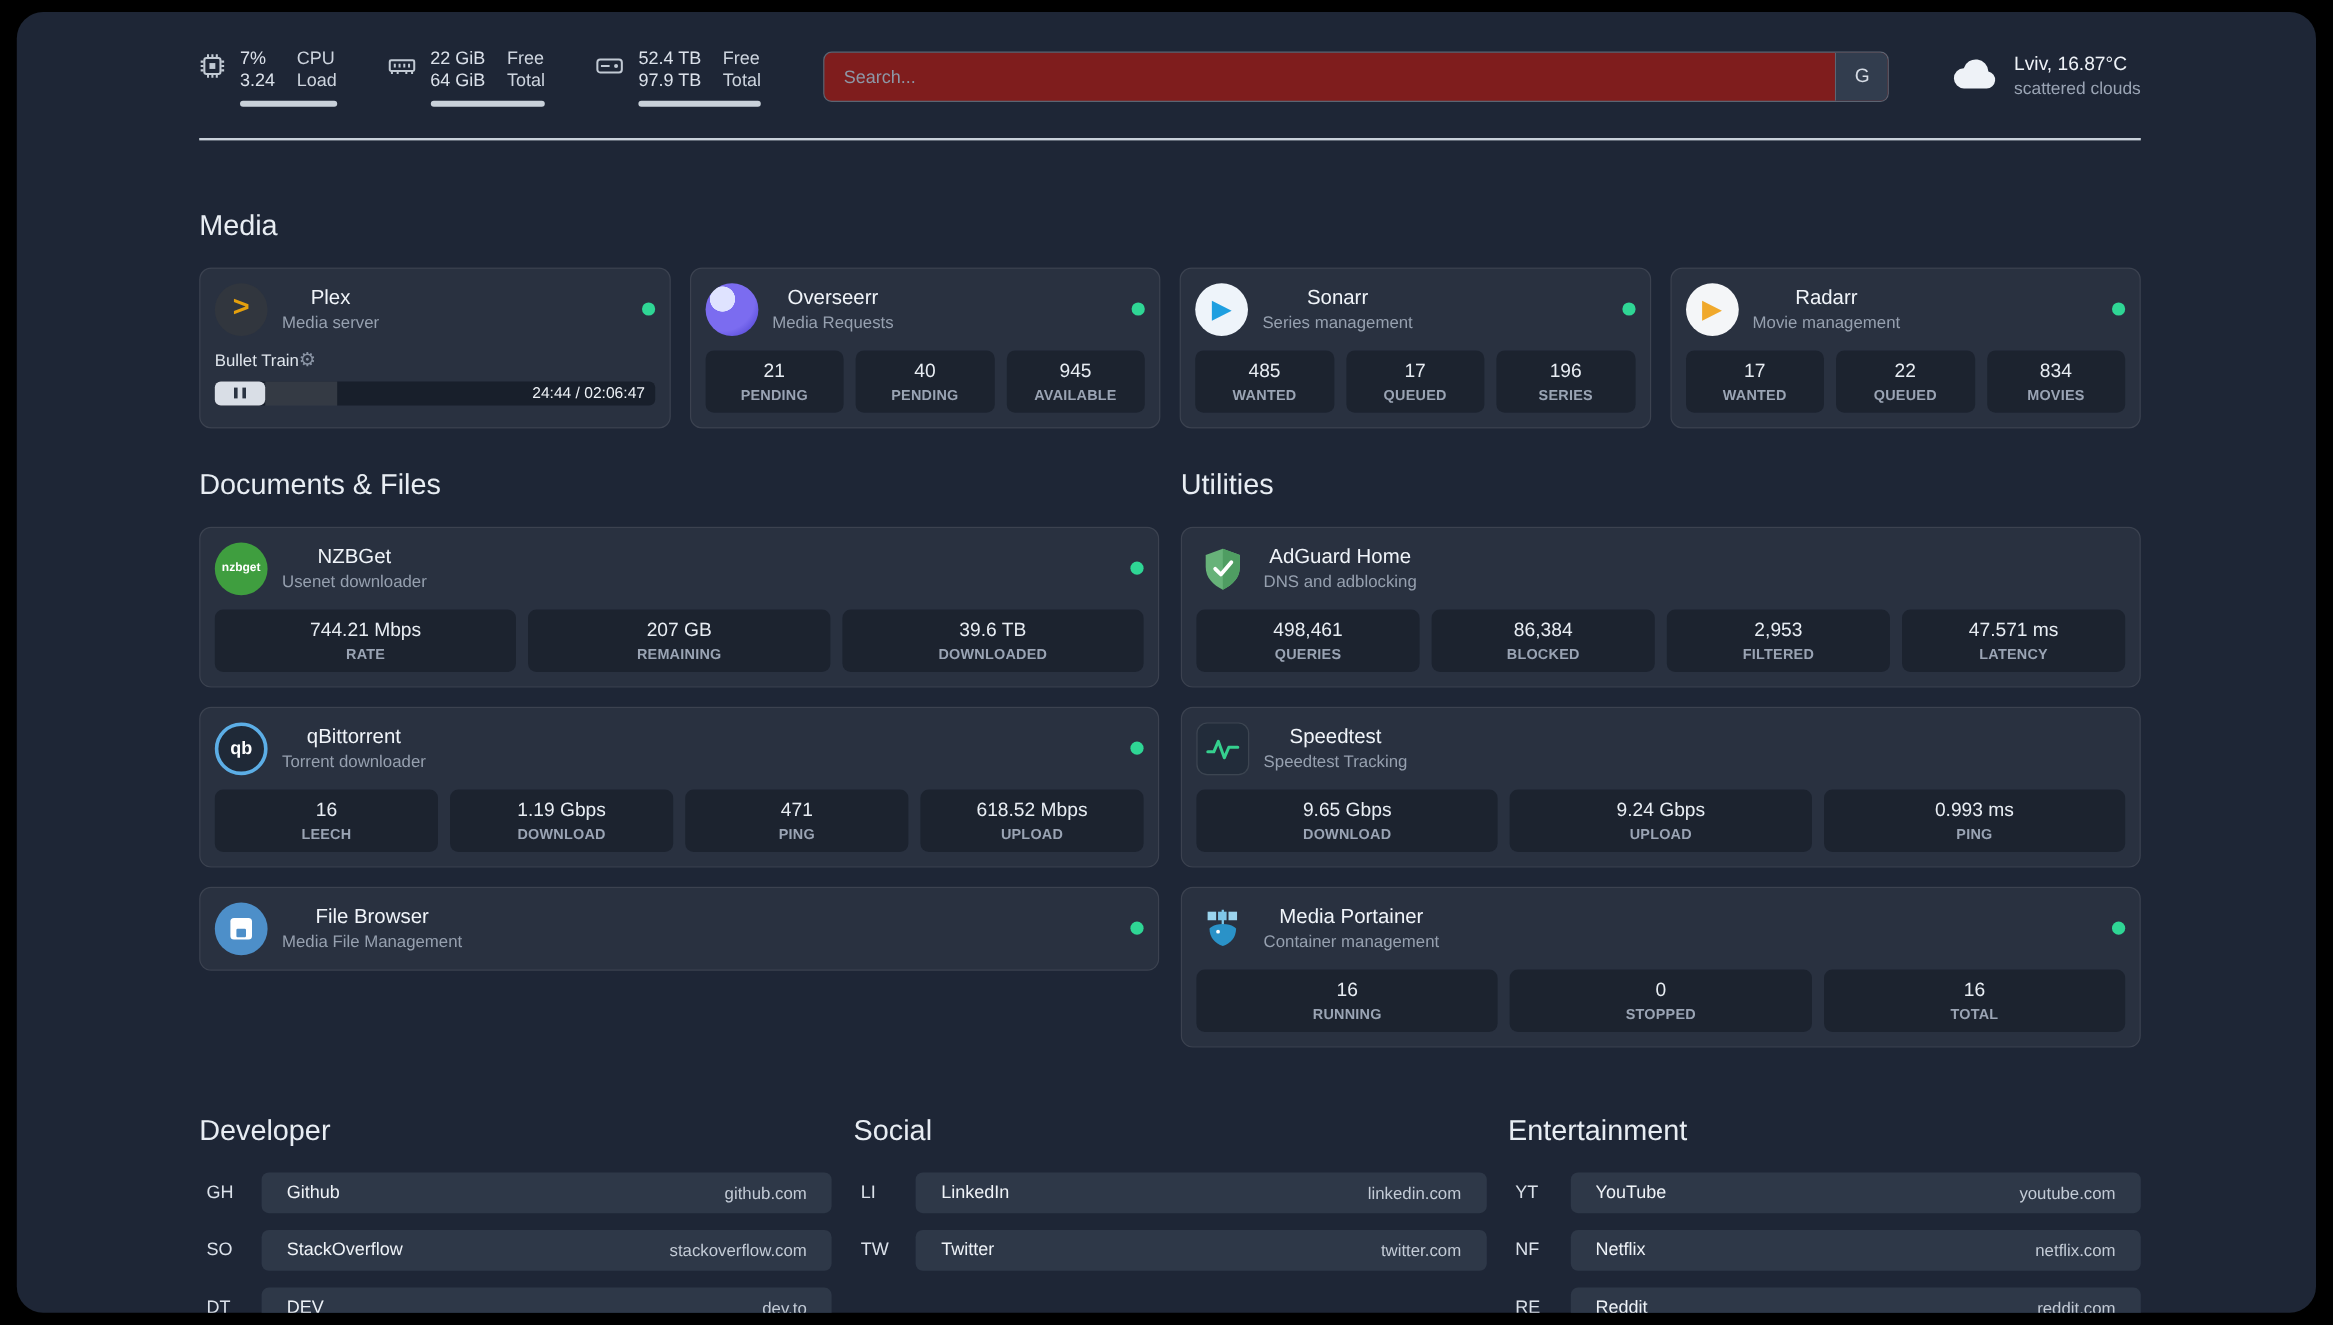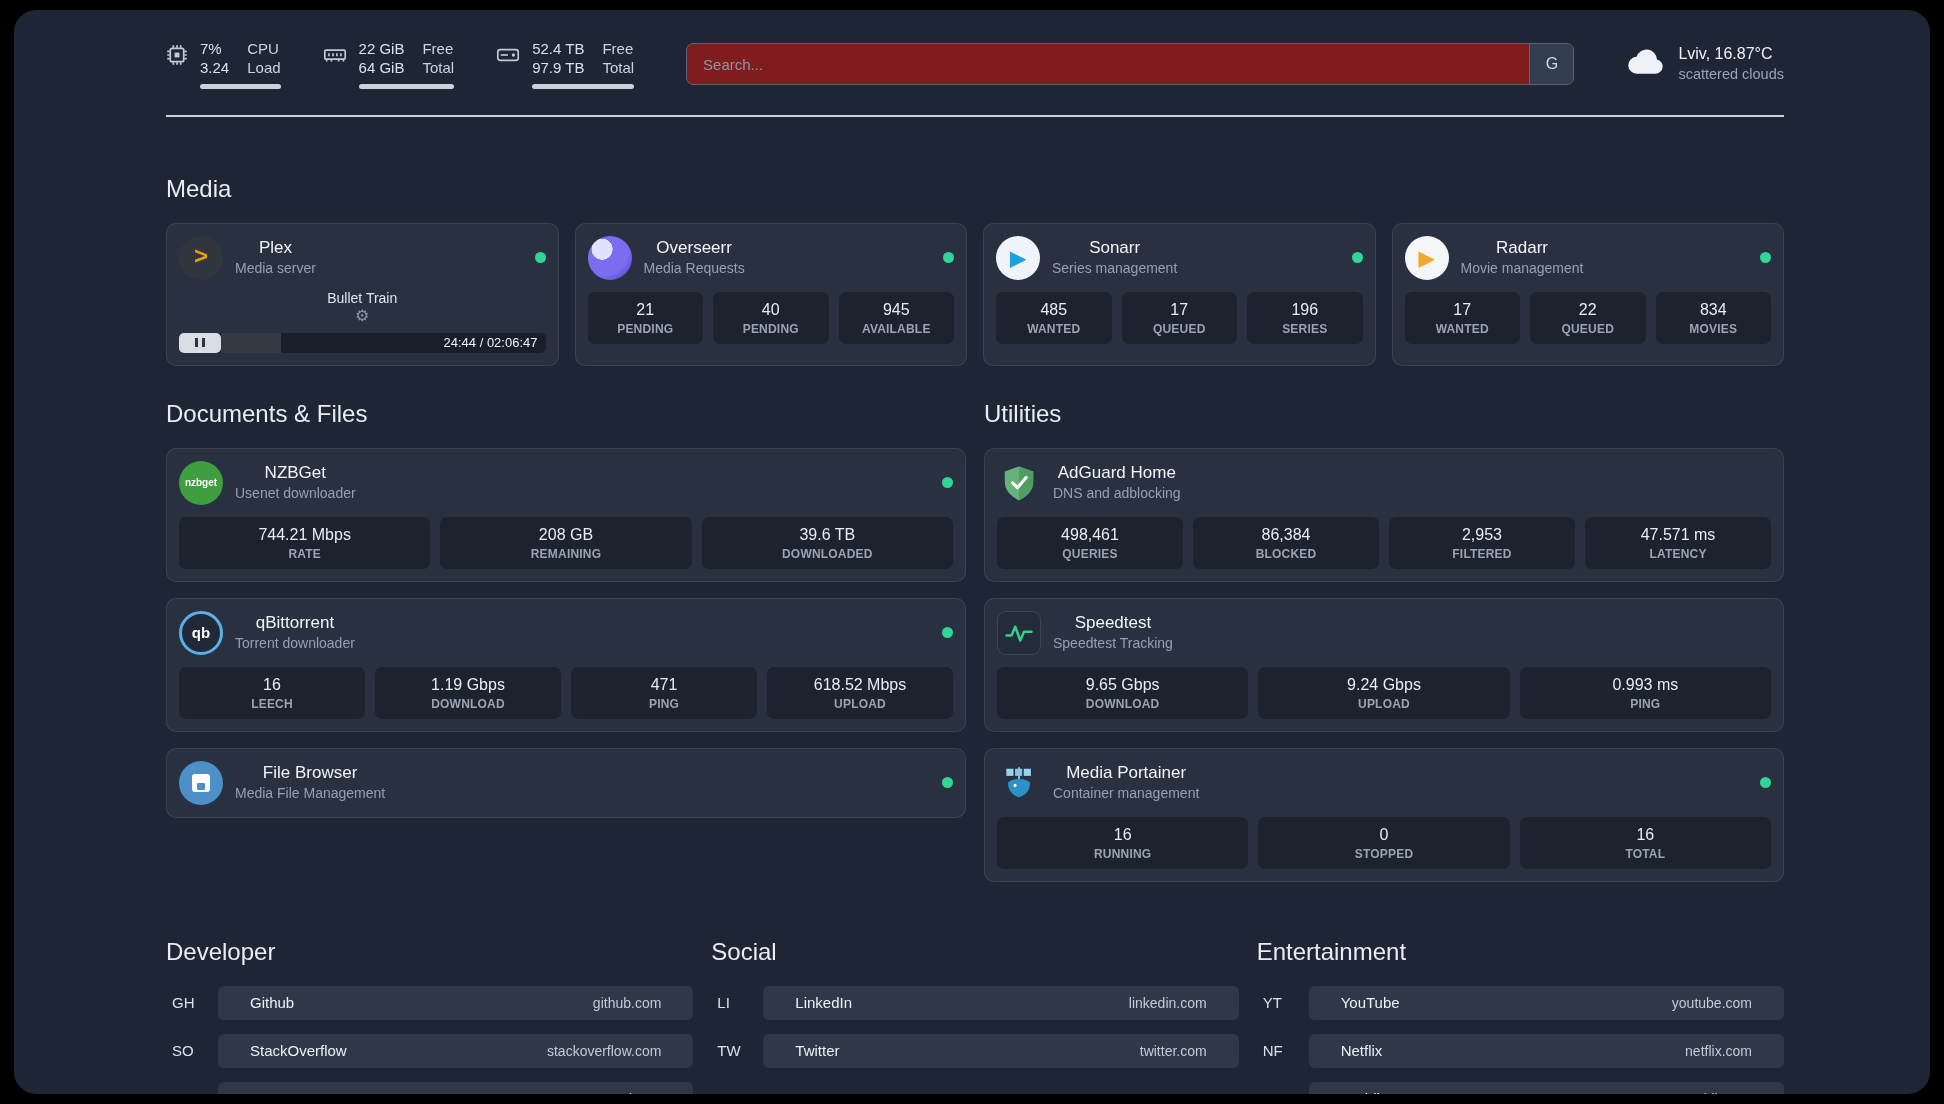--- a/index.html
+++ b/index.html
@@ -54,40 +54,40 @@
   .svc-name { font-size:17px; color:#f0f4f9; }
   .svc-sub { font-size:14px; color:#96a0af; margin-top:2px; }
   .status-dot { width:11px; height:11px; border-radius:50%; background:#2fd695; margin-left:auto; flex:none; }
   .stats { display:flex; gap:10px; margin-top:12px; }
   .stat { flex:1; background:rgba(8,13,22,0.38); border-radius:7px; text-align:center; padding:9px 18px 8px; }
   .stat-v { font-size:16px; color:#e8edf3; }
   .stat-l { font-size:12px; font-weight:700; color:#9aa4b4; margin-top:3px; letter-spacing:.2px; }
 
   
   .player { margin-top:10px; }
-  .player-top { display:flex; justify-content:space-between; align-items:center; font-size:14px; color:#dfe5ec;flex-direction:column; }
+  .player-top { display:flex; align-items:center; font-size:14px; color:#dfe5ec; }
   .gear { color:#8b95a5; font-size:16px; cursor:pointer; }
   .player-bar { margin-top:8px; position:relative; height:20px; background:rgba(8,13,22,0.5); border-radius:5px; display:flex; align-items:center; }
   .pause-btn { width:42px; height:20px; background:#d9dee6; border-radius:5px; display:flex; align-items:center; justify-content:center; gap:4px; cursor:pointer; flex:none; }
   .pause-btn i { display:block; width:3px; height:9px; background:#2a3342; }
   .player-fill { height:20px; width:60px; background:rgba(255,255,255,0.12); }
   .player-time { position:absolute; right:8px; font-size:13px; color:#eef2f7; }
 
   
   .two-col { display:grid; grid-template-columns:1fr 1fr; gap:18px; margin-top:34px; align-items:start; }
   .col-title { margin-bottom:20px; }
   .col .card { margin-bottom:16px; }
   .col .card:last-child { margin-bottom:0; }
 
   
   .bookmarks { display:grid; grid-template-columns:repeat(3,1fr); gap:18px; margin-top:56px; }
   .bm-title { margin-bottom:20px; }
   .bm-row { display:flex; align-items:center; height:34px; margin-bottom:14px; cursor:pointer; }
   .bm-abbr { width:52px; font-size:15px; color:#dbe1ea; padding-left:6px; flex:none; }
-  .bm-pill { flex:1; height:34px; background:#2e3848; border-radius:6px; display:flex; align-items:center; justify-content:space-between; padding:0 32px; }
+  .bm-pill { flex:1; height:34px; background:#2e3848; border-radius:6px; display:flex; align-items:center; justify-content:space-between; padding:0 21px; }
   .bm-name { font-size:15px; color:#eef2f7; }
   .bm-domain { font-size:14px; color:#c3cbd6; }
 
   
   .icon-plex { background:#31363e; }
   .icon-plex b { color:#e5a00d; font-size:24px; font-weight:700; margin-top:-3px; }
   .icon-overseerr { background:radial-gradient(circle at 32% 30%, #dfe3ff 0 24%, #7b6cf0 25% 62%, #4338ca 100%); }
   .icon-sonarr { background:#eef4fa; }
   .icon-sonarr b { color:#1e9fe0; font-size:20px; }
   .icon-radarr { background:#f4f6f8; }
@@ -323,21 +323,21 @@
             <span class="svc-sub">Usenet downloader</span>
           </div>
           <span class="status-dot"></span>
         </div>
         <div class="stats">
           <div class="stat">
             <div class="stat-v">744.21 Mbps</div>
             <div class="stat-l">RATE</div>
           </div>
           <div class="stat">
-            <div class="stat-v">208 GB</div>
+            <div class="stat-v">207 GB</div>
             <div class="stat-l">REMAINING</div>
           </div>
           <div class="stat">
             <div class="stat-v">39.6 TB</div>
             <div class="stat-l">DOWNLOADED</div>
           </div>
         </div>
       </div>
 
       <div class="card">

